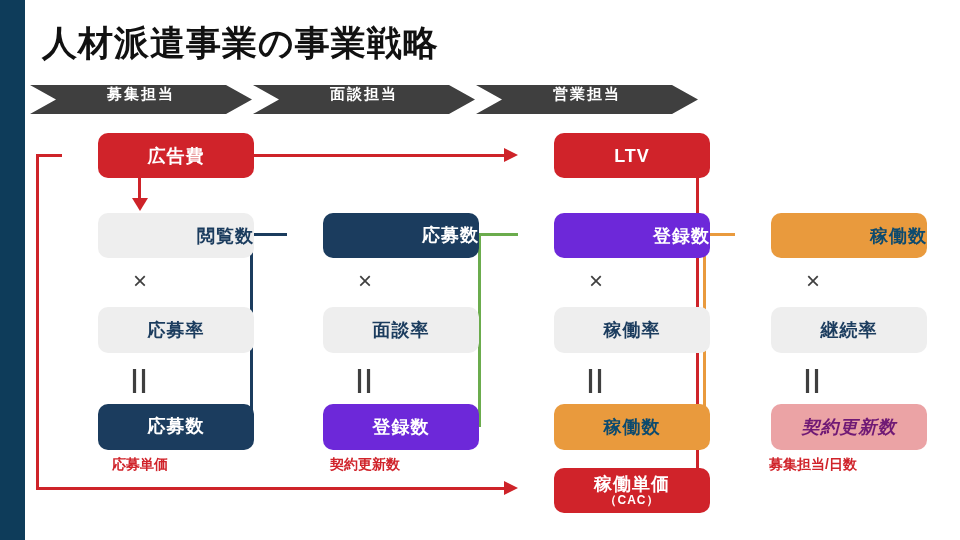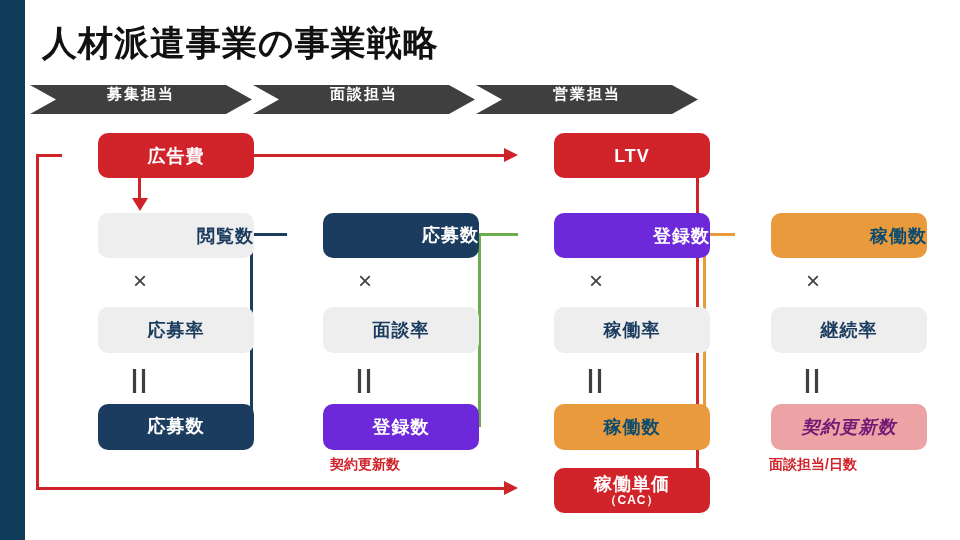--- a/index.html
+++ b/index.html
@@ -115,20 +115,21 @@
         <span class="l1">閲覧数</span>
       </div>
     <div class="op op1">×</div>
     <div class="box gray rowmid">
         <span class="l1">応募率</span>
       </div>
     <div class="op op2">||</div>
     <div class="box navy rowbot">
         <span class="l1">応募数</span>
       </div>
+    <div class="unit-label">応募単価</div>
   </div>
 
   <div class="col" style="left:287px">
     <div class="box navy rowtop">
         <span class="l1">応募数</span>
       </div>
     <div class="op op1">×</div>
     <div class="box gray rowmid">
         <span class="l1">面談率</span>
       </div>
@@ -158,21 +159,21 @@
         <span class="l1">稼働数</span>
       </div>
     <div class="op op1">×</div>
     <div class="box gray rowmid">
         <span class="l1">継続率</span>
       </div>
     <div class="op op2">||</div>
     <div class="box pink rowbot">
         <span class="l1">契約更新数</span>
       </div>
-    <div class="unit-label">面談担当/日数</div>
+    <div class="unit-label">募集担当/日数</div>
   </div>
 
   <div class="box red" style="left:518px;top:468px">
     <span class="l1">稼働単価</span>
     <span class="cac-line2">（CAC）</span>
   </div>
 
 </div>
 
 </body></html>

